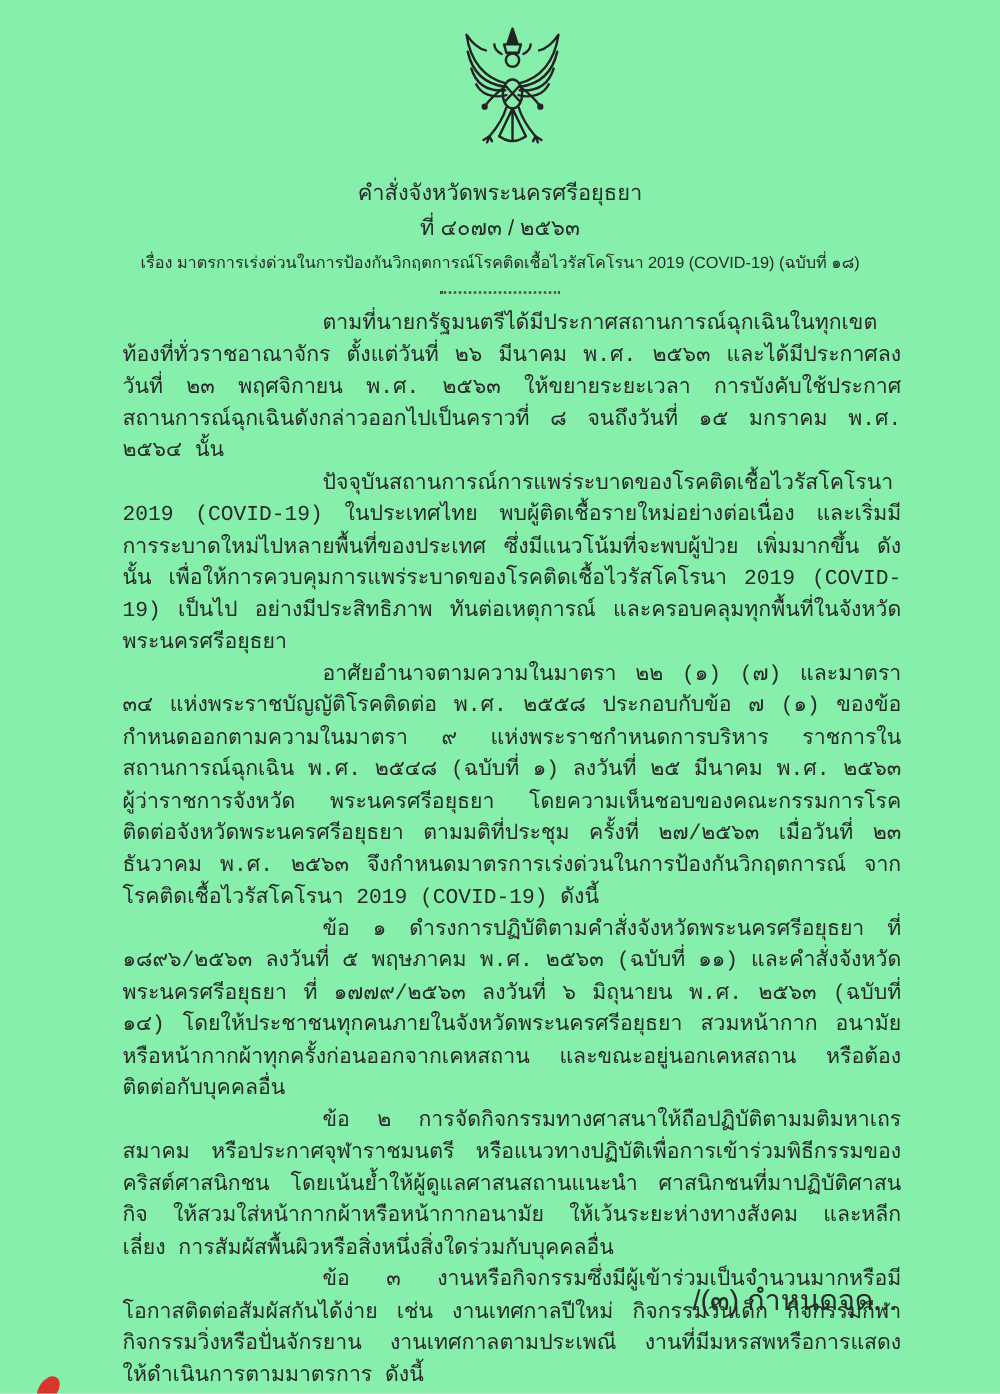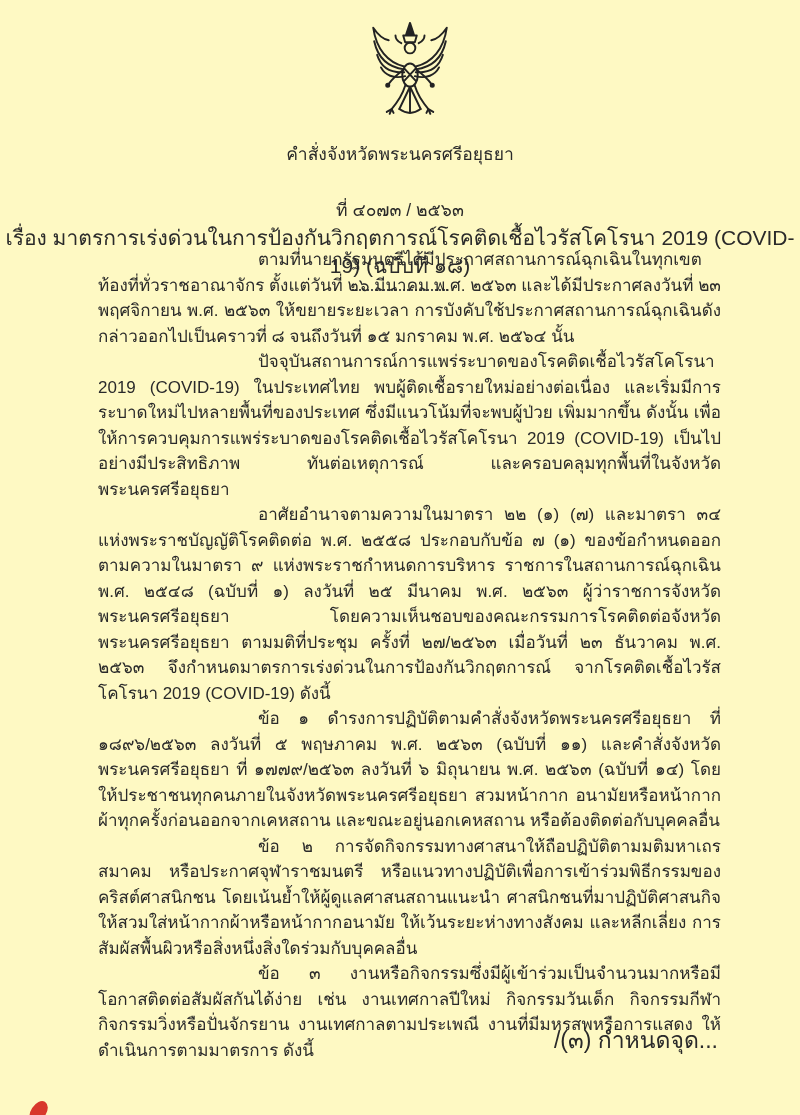--- a/index.html
+++ b/index.html
@@ -3,21 +3,21 @@
 <meta charset="utf-8">
 <style>
   html, body { margin: 0; padding: 0; background: #e9e9e9; }
   * { box-sizing: border-box; }
 
   .page {
     position: relative;
     width: 800px;
     height: 1115px;
     margin: 0 auto;
-    background: #fef9c3;
+    background: #86efac;
     overflow: hidden;
     font-family: "Liberation Sans", "DejaVu Sans", sans-serif;
     color: #2a2a2a;
   }
 
   
   .emblem {
     position: absolute;
     left: 345px;
     top: 20px;
@@ -27,41 +27,41 @@
 
   
   .heading {
     position: absolute;
     left: 0;
     top: 141px;
     width: 800px;
     text-align: center;
   }
   .heading .title-line   { font-size: 17.5px; line-height: 27px; }
-  .heading .number-line  { font-size: 17.5px; line-height: 28px; margin-top: 28px; }
-  .heading .subject-line { font-size: 21px; line-height: 28px; }
+  .heading .number-line  { font-size: 17.5px; line-height: 28px; }
+  .heading .subject-line { font-size: 13px; line-height: 28px; }
   .separator {
     width: 96px;
     margin: 9px auto 0 auto;
     border-bottom: 2px dotted #4d4d4d;
     height: 0;
   }
 
   
   .doc-body {
     position: absolute;
     left: 98px;
     top: 247px;
     width: 623px;
     font-size: 17px;
     line-height: 25.5px;
     text-align: justify;
   }
   .doc-body p { margin: 0; }
-  .ind1 { text-indent: 160px; }
+  .ind1 { text-indent: 160px; font-family: Liberation Mono, monospace; }
 
   
   .continuation {
     position: absolute;
     right: 82px;
     top: 1022px;
     font-size: 23px;
   }
 
   

